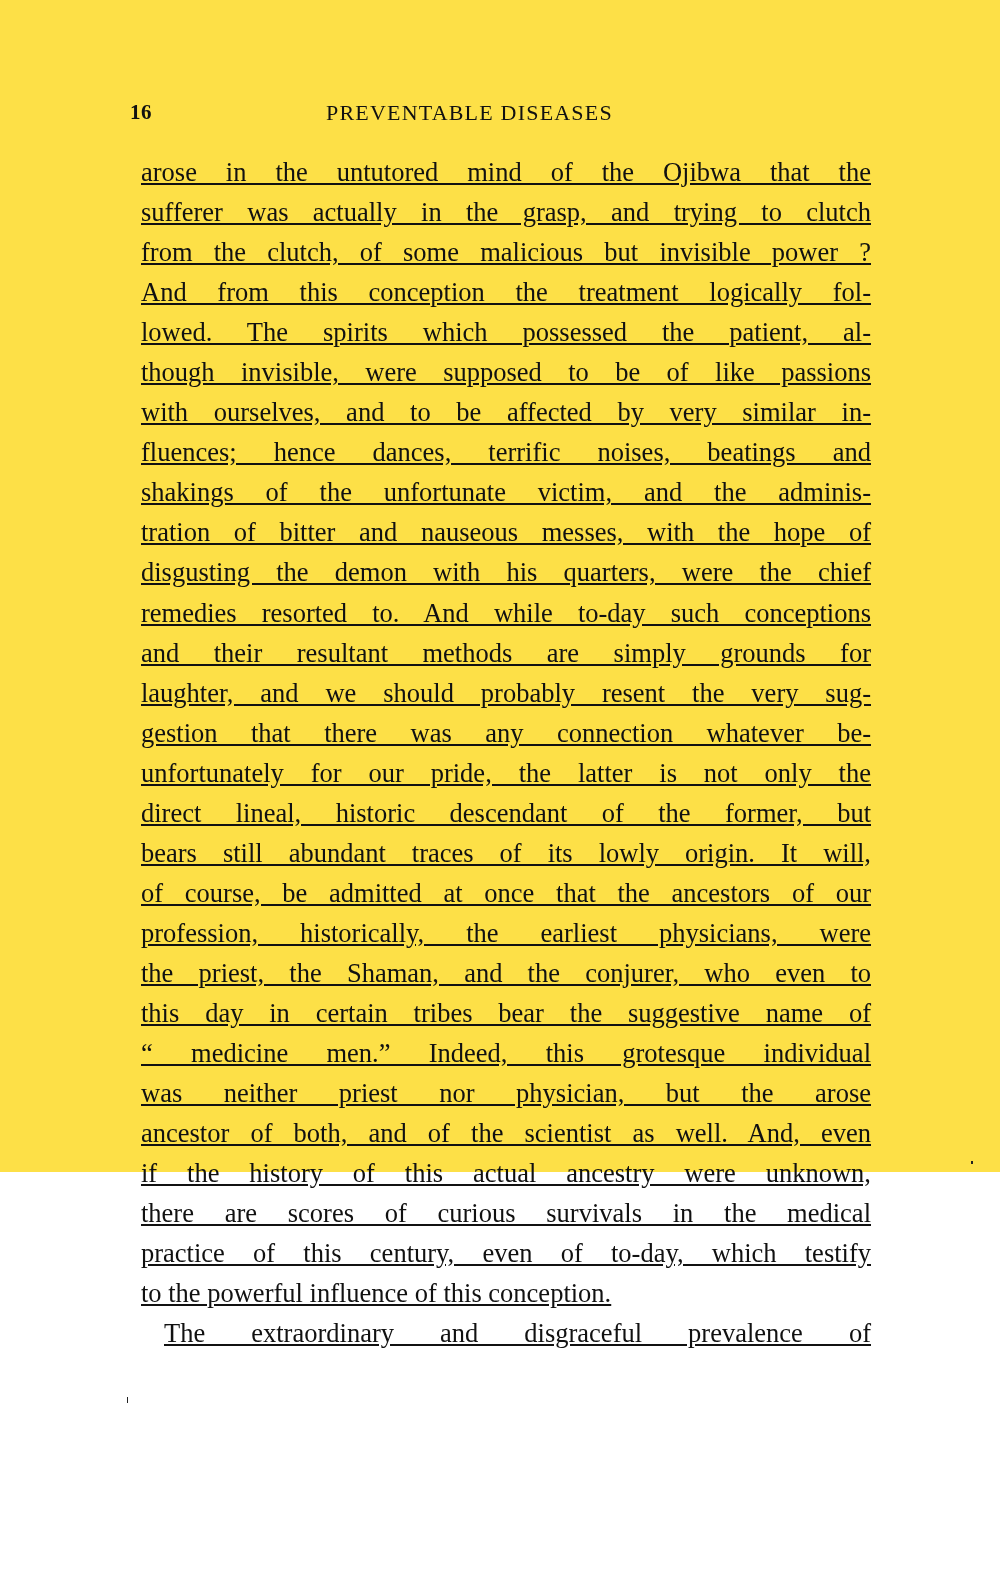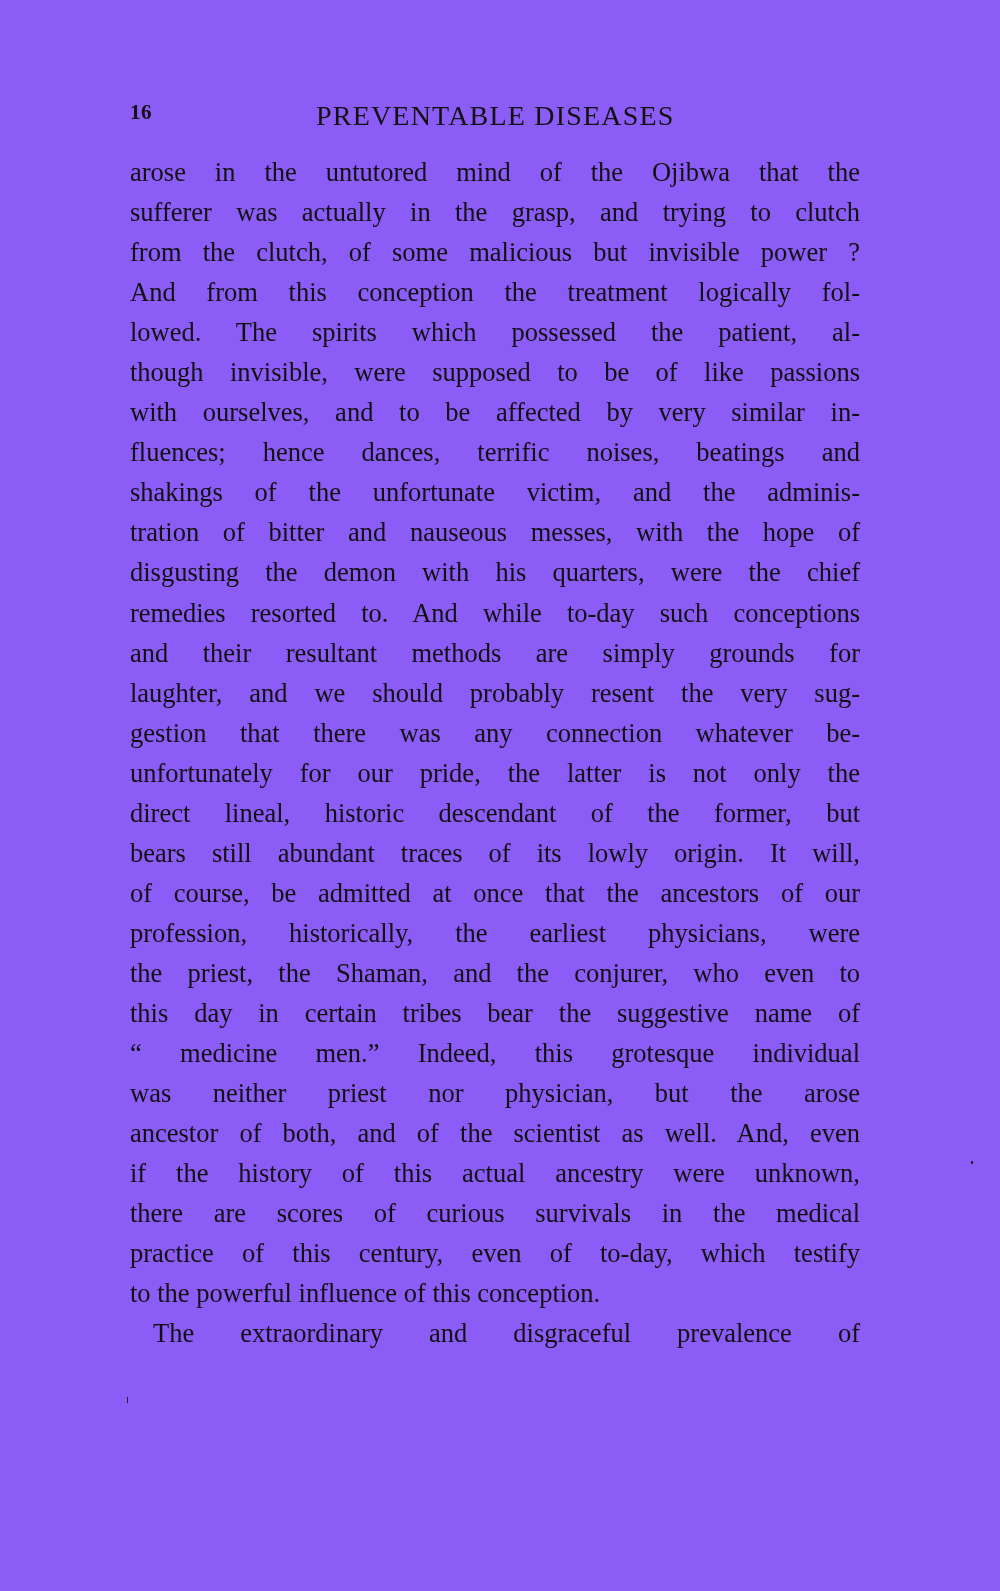--- a/index.html
+++ b/index.html
@@ -12,50 +12,51 @@
       height: 1591px;
       position: relative;
       overflow: hidden;
       font-family: "Liberation Serif", "DejaVu Serif", serif;
       color: #111111;
     }
     .page {
       position: absolute;
       left: 0; top: 0;
       width: 1000px;
-      height: 1591px;
-      background: #8b5cf6;
+      height: 1172px;
+      background: #fde047;
     }
     .running-head {
       position: absolute;
       top: 100px;
       left: 130px;
       width: 735px;
       height: 32px;
     }
     .page-number {
       position: absolute;
       left: 0;
       top: 0;
       font-size: 21px;
       font-weight: bold;
       letter-spacing: 0.5px;
     }
     .running-title {
       position: absolute;
-      left: 186px;
+      left: 196px;
       top: 0;
-      font-size: 28px;
+      font-size: 22px;
       letter-spacing: 1.2px;
     }
     .body-text {
       position: absolute;
       top: 152px;
-      left: 130px;
+      left: 141px;
       width: 730px;
+      text-decoration: underline;
     }
     .line {
       display: block;
       height: 40.05px;
       line-height: 40px;
       font-size: 26.5px;
       text-align: justify;
       text-align-last: justify;
       white-space: nowrap;
       overflow: visible;

